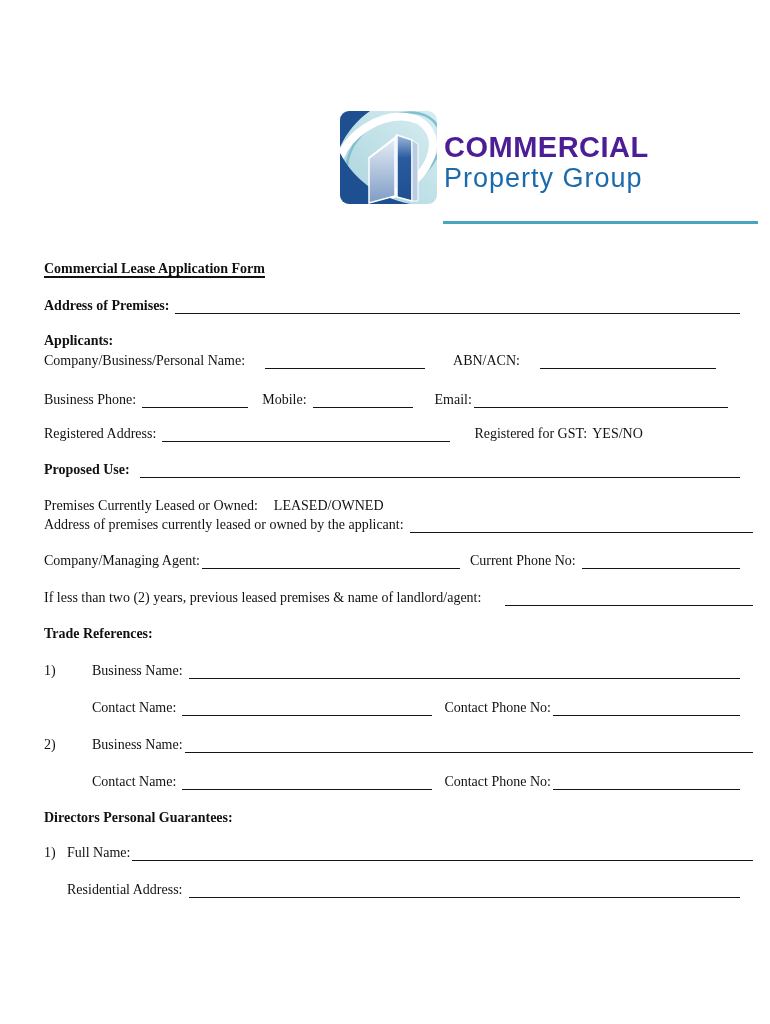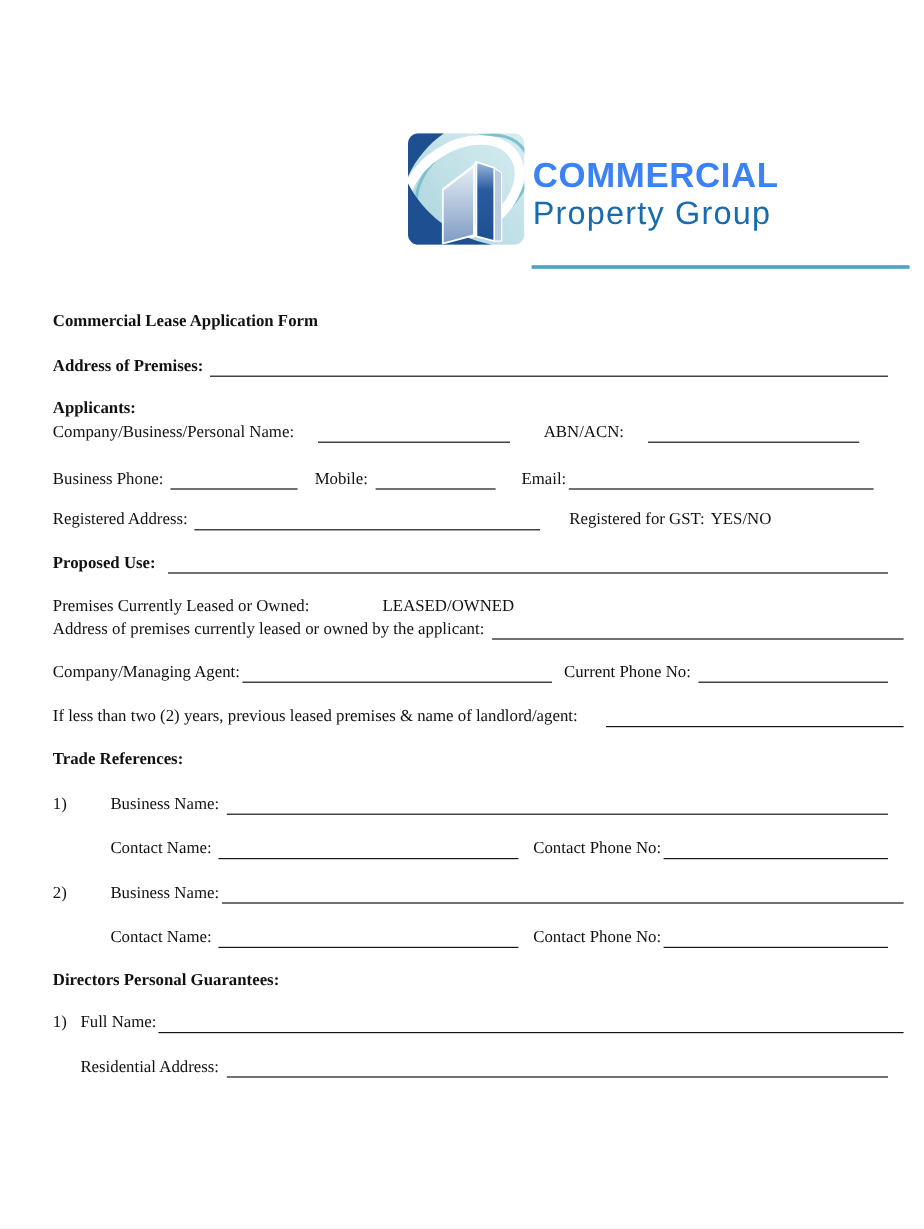--- a/index.html
+++ b/index.html
@@ -5,37 +5,37 @@
   html,body{margin:0;padding:0;background:#e8e8e8;}
   .page{
     position:relative;width:770px;height:1024px;background:#ffffff;
     font-family:"Liberation Serif", serif;color:#111;overflow:hidden;margin:0 auto;
   }
   
   .logo{position:absolute;left:340px;top:111px;width:315px;height:95px;}
   .logo-icon{position:absolute;left:0;top:0;width:97px;height:93px;}
   .logo-text{position:absolute;left:104px;top:21px;width:212px;
     font-family:"Liberation Sans", sans-serif;line-height:31px;}
-  .brand1{font-size:29px;font-weight:bold;color:#3b82f6;letter-spacing:.5px;white-space:nowrap;}
+  .brand1{font-size:29px;font-weight:bold;color:#4c1d95;letter-spacing:.5px;white-space:nowrap;}
   .brand2{font-size:27px;font-weight:normal;color:#1a6bad;letter-spacing:1px;white-space:nowrap;}
   .logo-rule{position:absolute;left:-1px;top:89px;width:315px;height:3px;background:#4aa5c2;}
   
   .doc{position:absolute;left:44px;top:260px;width:696px;font-size:14px;line-height:17px;}
   .row{display:flex;align-items:flex-end;margin:0 0 19px 0;}
   .row span{white-space:nowrap;}
   .b{font-weight:bold;}
-  .title{font-weight:bold;text-underline-offset:3px;text-decoration-thickness:1.5px;}
+  .title{font-weight:bold;text-decoration:underline;text-underline-offset:3px;text-decoration-thickness:1.5px;}
   .fill{border-bottom:1.5px solid #151515;height:17px;margin-left:6px;}
   .grow{flex:1 1 auto;}
   .num{flex:0 0 48px;}
   .numsm{flex:0 0 23px;}
   .ind48{padding-left:48px;}
   .ind23{padding-left:23px;}
   
-  .mb1{margin-bottom:1px;gap:45px;} .mb2{margin-bottom:2px;} .mb16{margin-bottom:16px;}
+  .mb1{margin-bottom:1px;} .mb2{margin-bottom:2px;} .mb16{margin-bottom:16px;}
   .mb17{margin-bottom:17px;} .mb18{margin-bottom:18px;} .mb21{margin-bottom:21px;gap:14px;}
   
   .w160{flex:0 0 160px;} .w106{flex:0 0 106px;} .w100{flex:0 0 100px;}
   .w288{flex:0 0 288px;} .w258{flex:0 0 258px;} .w250{flex:0 0 250px;}
   .ml14{margin-left:14px;} .ml22{margin-left:22px;} .ml10{margin-left:10px;}
   .ml8{margin-left:24px;} .ml16{margin-left:16px;} .ml12{margin-left:12px;}
   .mr24{margin-right:24px;} .mr12{margin-right:12px;} .mr-18{margin-right:-18px;}
   .mr-13{margin-right:-13px;} .nogap{margin-left:2px;}
 </style>
 </head>

